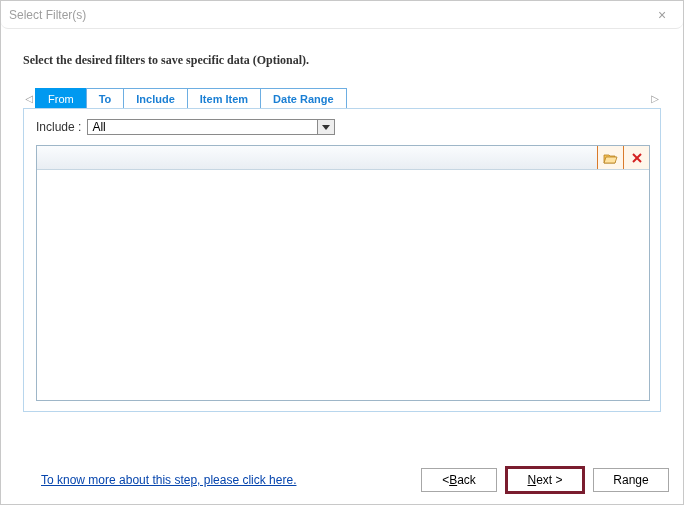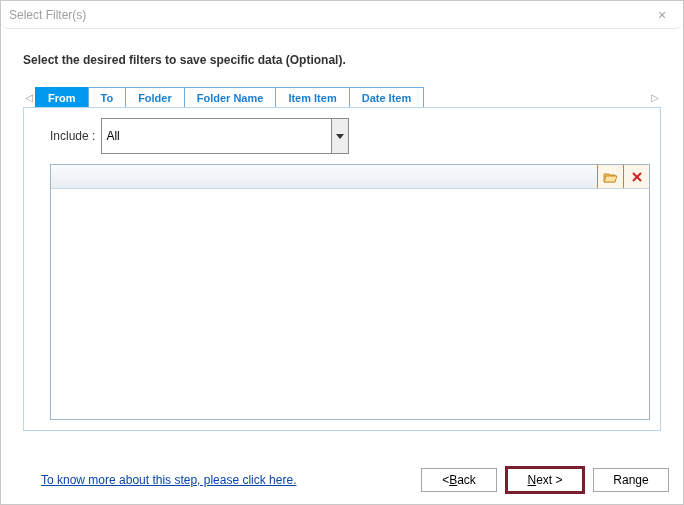--- a/index.html
+++ b/index.html
@@ -16,49 +16,49 @@
     color: #9e9e9e; font-size: 12px;
     border-bottom: 1px solid #e8e8e8;
     border-radius: 7px;
   }
   .titlebar .title { flex: 1; }
   .titlebar .close {
     width: 30px; height: 22px; display: flex; align-items: center; justify-content: center;
     color: #9e9e9e; font-size: 14px; font-family: sans-serif;
   }
   .content { flex: 1; padding: 24px 22px 14px 22px; display: flex; flex-direction: column; }
-  .instruction { font-size: 12px; font-weight: 600; color: #333; margin-bottom: 20px; }
+  .instruction { font-size: 12px; font-weight: 600; color: #333; margin-bottom: 20px; font-family: Liberation Serif, serif; }
   .tabrow-wrap { display: flex; align-items: center; width: 100%; }
   .tabrow-arrow {
     width: 12px; text-align: center; color: #999; font-size: 10px;
     user-select: none;
   }
   .tabrow { display: flex; }
   .tab {
     height: 20px; padding: 0 12px; font-size: 11px;
     display: flex; align-items: center;
     border: 1px solid #6daee2; border-bottom: none;
     background: #fff; color: #1a7fd4;
     margin-right: -1px;
     cursor: default;
     font-weight: bold;
   }
   .tab.active {
     background: #0099f0; color: #fff; border-color: #0099f0;
-    font-weight: 700;
+    font-weight: 400;
   }
   .tab-flex { flex: 1; }
   .panel {
-    border: 1px solid #b8d6ed; padding: 10px 10px 10px 26px;
+    border: 1px solid #b8d6ed; padding: 10px 10px 10px 12px;
     display: flex; flex-direction: column;
   }
   .include-row { display: flex; align-items: center; gap: 6px; margin-bottom: 10px; }
   .include-label { font-size: 12px; color: #333; }
   .combo {
-    position: relative; width: 248px; height: 36px;
+    position: relative; width: 248px; height: 16px;
     border: 1px solid #8a8a8a; background: #fff;
     display: flex; align-items: center;
     font-size: 12px; padding-left: 4px;
   }
   .combo .arrow {
     position: absolute; right: 0; top: 0; bottom: 0; width: 17px;
     background: #eee; border-left: 1px solid #8a8a8a;
     display: flex; align-items: center; justify-content: center;
   }
   .combo .arrow::after {
@@ -117,30 +117,27 @@
     <div class="tabrow-wrap">
       <div class="tabrow-arrow">◁</div>
       <div class="tabrow">
         <div class="tab active">
             <span>From</span>
           </div>
         <div class="tab">
             <span>To</span>
           </div>
         <div class="tab">
-            <span>Folder</span>
-          </div>
-        <div class="tab">
-            <span>Folder Name</span>
+            <span>Include</span>
           </div>
         <div class="tab">
             <span>Item Item</span>
           </div>
         <div class="tab">
-            <span>Date Item</span>
+            <span>Date Range</span>
           </div>
       </div>
       <div class="tab-flex"></div>
       <div class="tabrow-arrow">▷</div>
     </div>
 
     <div class="panel">
       <div class="include-row">
         <span class="include-label">Include :</span>
         <div class="combo">

